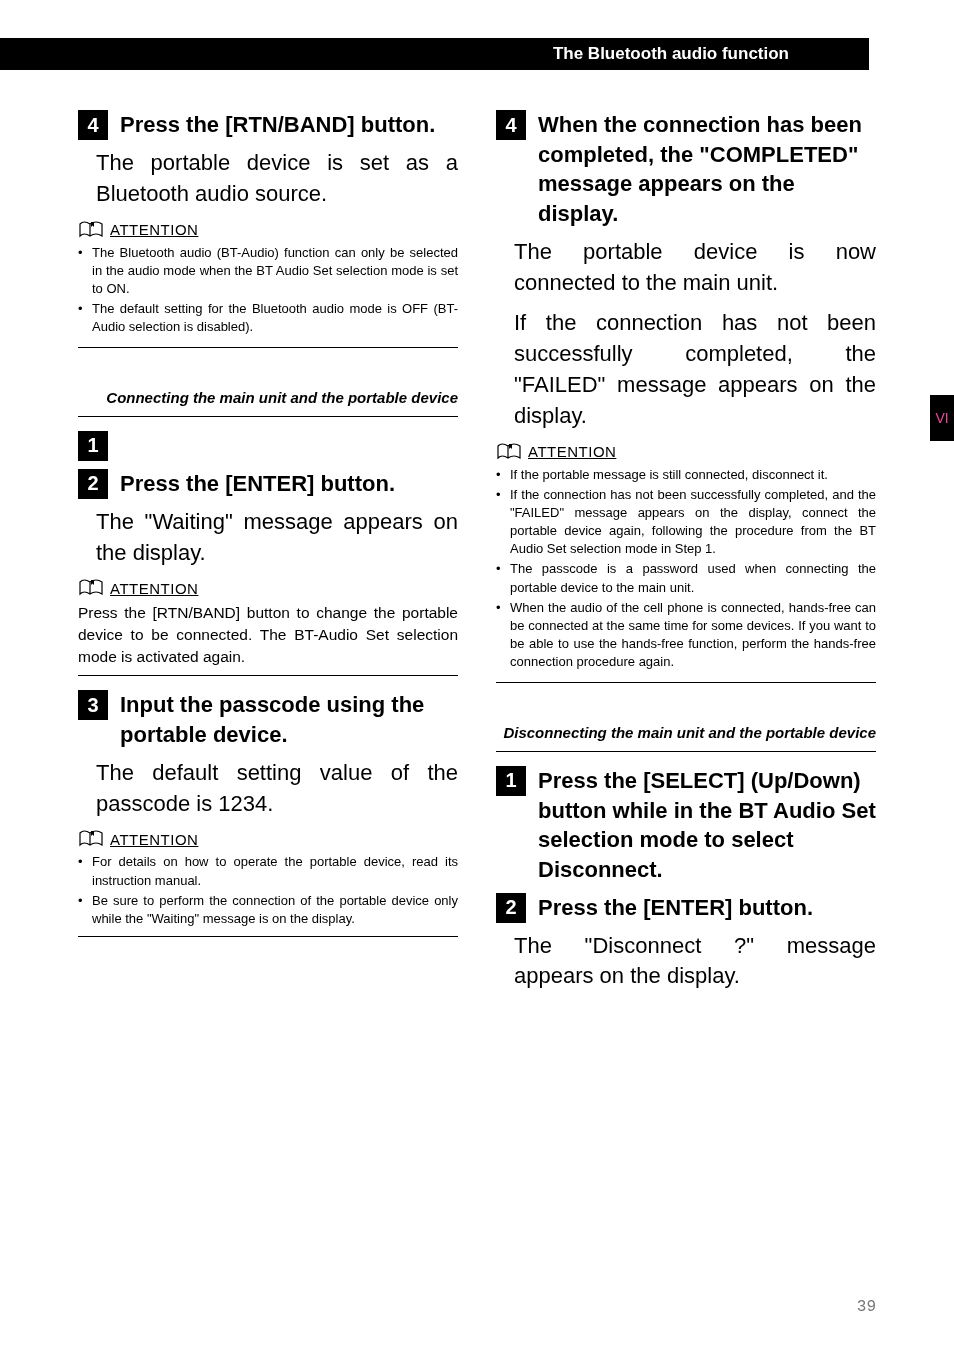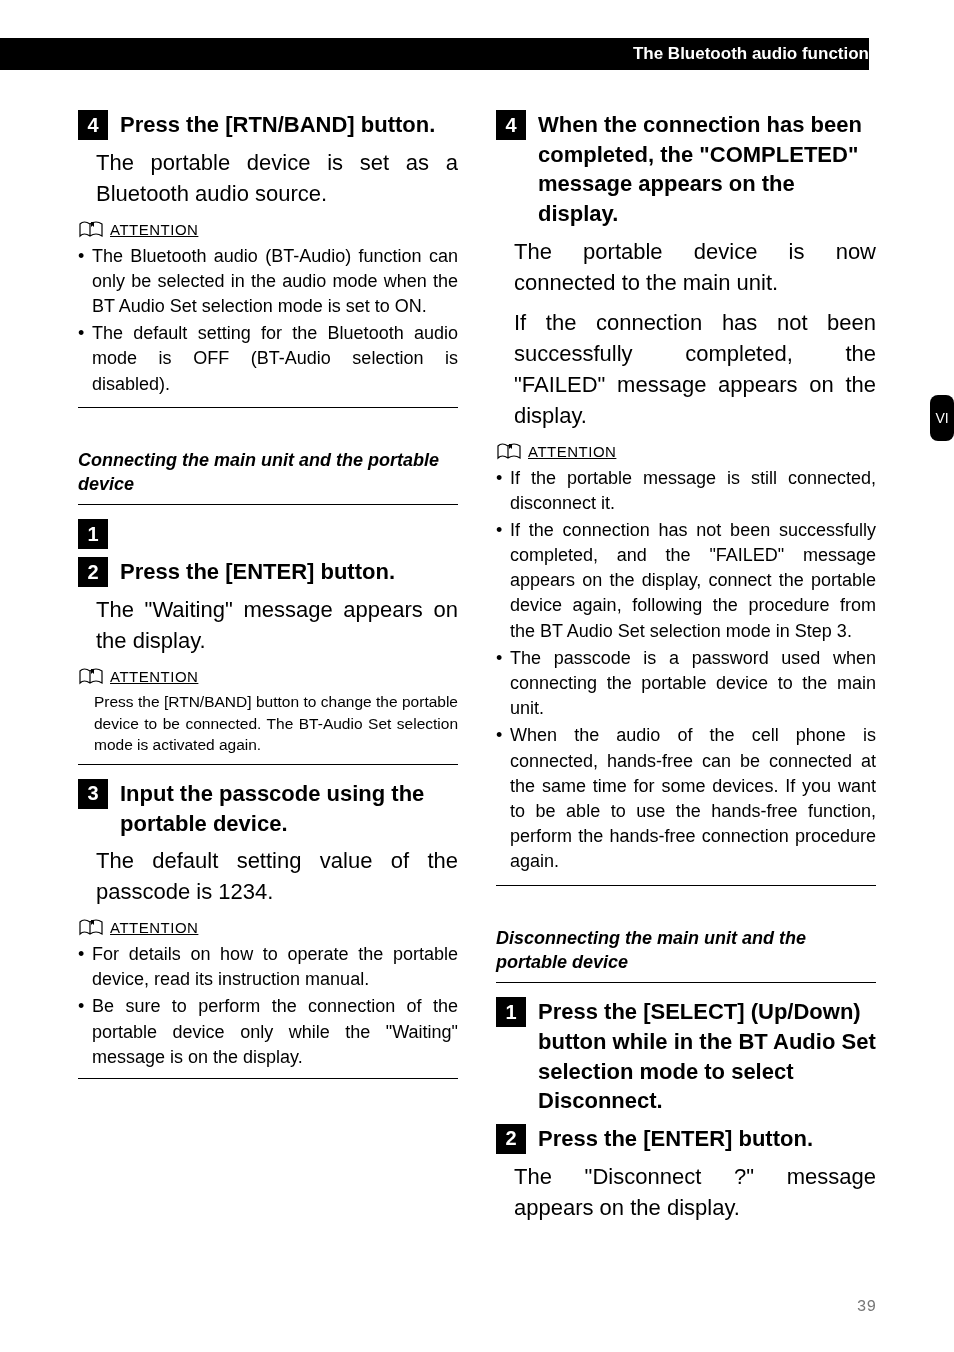--- a/index.html
+++ b/index.html
@@ -1,43 +1,43 @@
 <!DOCTYPE html>
 <html><head>
 <meta charset="utf-8">
 <style>
   * { box-sizing: border-box; margin: 0; padding: 0; }
   html, body { width: 954px; height: 1352px; background: #fff; font-family: Arial, Helvetica, sans-serif; color: #000; }
   .page { width: 954px; height: 1352px; position: relative; padding: 0; }
   .header-title { position: absolute; top: 38px; right: 85px; font-weight: bold; color: #fff; font-size: 17px; background: #000; padding: 6px 0 6px 0; width: 100%; text-align: right; }
-  .header-title span { }
+  .header-title span { padding-right: 80px; }
 
   .columns { position: absolute; top: 110px; left: 78px; display: flex; gap: 38px; }
   .col { width: 380px; }
 
   .step { display: flex; align-items: flex-start; gap: 12px; margin-bottom: 8px; }
   .step-num { min-width: 30px; width: 30px; height: 30px; background: #000; color: #fff; font-weight: bold; font-size: 20px; display: flex; align-items: center; justify-content: center; }
   .step-title { font-weight: bold; font-size: 22px; line-height: 1.35; }
   .step-body { margin-left: 18px; font-size: 22px; line-height: 1.4; text-align: justify; margin-bottom: 10px; }
 
   .attention { display: flex; align-items: center; gap: 6px; margin-top: 6px; margin-bottom: 4px; }
   .att-icon { width: 26px; height: 20px; }
   .att-label { font-size: 15px; text-decoration: underline; letter-spacing: 0.5px; }
 
-  .att-list { font-size: 18px; line-height: 1.4; text-align: justify; padding-left: 14px; }
+  .att-list { font-size: 13px; line-height: 1.4; text-align: justify; padding-left: 14px; }
   .att-list li { list-style: none; position: relative; margin-bottom: 2px; }
   .att-list li::before { content: "•"; position: absolute; left: -14px; }
   .att-plain { font-size: 15.5px; line-height: 1.4; text-align: justify; margin-left: 42px; margin-bottom: 6px; }
 
   .hr { border-top: 1px solid #000; margin: 10px 0 18px 0; }
   .hr-thin { border-top: 1px solid #000; margin: 8px 0 14px 0; }
 
-  .subheading { font-style: italic; font-weight: bold; font-size: 18px; line-height: 1.35; margin-bottom: 4px; }
+  .subheading { font-style: italic; font-weight: bold; font-size: 15px; line-height: 1.35; margin-bottom: 4px; text-align: right; }
 
-  .side-tab { position: absolute; right: 0; top: 395px; width: 24px; height: 46px; background: #000; color: #ffffff; font-size: 14px; display: flex; align-items: center; justify-content: center; border-radius: 8px; }
+  .side-tab { position: absolute; right: 0; top: 395px; width: 24px; height: 46px; background: #000; color: #ec4899; font-size: 14px; display: flex; align-items: center; justify-content: center; }
 
   .page-num { position: absolute; bottom: 36px; right: 78px; font-size: 16px; color: #777; font-family: Liberation Mono, monospace; }
 
   .icon-display { display:inline-block; vertical-align: middle; }
 </style>
 </head>
 <body>
 
 <div class="page">
 
@@ -84,21 +84,21 @@
       </div>
       <div class="step-body">The "Waiting" message appears on the display.</div>
 
       <div class="attention">
         <svg class="att-icon" viewBox="0 0 26 20">
             <path d="M2 4 Q6 0 12 4 Q18 0 24 4 L24 16 Q18 12 12 16 Q6 12 2 16 Z M12 4 L12 16" fill="none" stroke="#000" stroke-width="1.2"></path>
             <path d="M16 2 L16 7 L14.5 5.5 L13 7 L13 2 Z" fill="#000"></path>
           </svg>
         <span class="att-label">ATTENTION</span>
       </div>
-      <div class="att-plain" style="margin-left:16px">Press the [RTN/BAND] button to change the portable device to be connected. The BT-Audio Set selection mode is activated again.</div>
+      <div class="att-plain" style="margin-left:0">Press the [RTN/BAND] button to change the portable device to be connected. The BT-Audio Set selection mode is activated again.</div>
       <div class="hr-thin"></div>
 
       <div class="step" style="margin-top:10px">
         <div class="step-num">3</div>
         <div class="step-title">Input the passcode using the portable device.</div>
       </div>
       <div class="step-body">The default setting value of the passcode is 1234.</div>
 
       <div class="attention">
         <svg class="att-icon" viewBox="0 0 26 20">
@@ -125,21 +125,21 @@
 
       <div class="attention">
         <svg class="att-icon" viewBox="0 0 26 20">
             <path d="M2 4 Q6 0 12 4 Q18 0 24 4 L24 16 Q18 12 12 16 Q6 12 2 16 Z M12 4 L12 16" fill="none" stroke="#000" stroke-width="1.2"></path>
             <path d="M16 2 L16 7 L14.5 5.5 L13 7 L13 2 Z" fill="#000"></path>
           </svg>
         <span class="att-label">ATTENTION</span>
       </div>
       <ul class="att-list">
         <li>If the portable message is still connected, disconnect it.</li>
-        <li>If the connection has not been successfully completed, and the "FAILED" message appears on the display, connect the portable device again, following the procedure from the BT Audio Set selection mode in Step 3.</li>
+        <li>If the connection has not been successfully completed, and the "FAILED" message appears on the display, connect the portable device again, following the procedure from the BT Audio Set selection mode in Step 1.</li>
         <li>The passcode is a password used when connecting the portable device to the main unit.</li>
         <li>When the audio of the cell phone is connected, hands-free can be connected at the same time for some devices. If you want to be able to use the hands-free function, perform the hands-free connection procedure again.</li>
       </ul>
       <div class="hr"></div>
 
       <div style="height: 22px"></div>
       <div class="subheading">Disconnecting the main unit and the portable device</div>
       <div class="hr-thin"></div>
 
       <div class="step">

